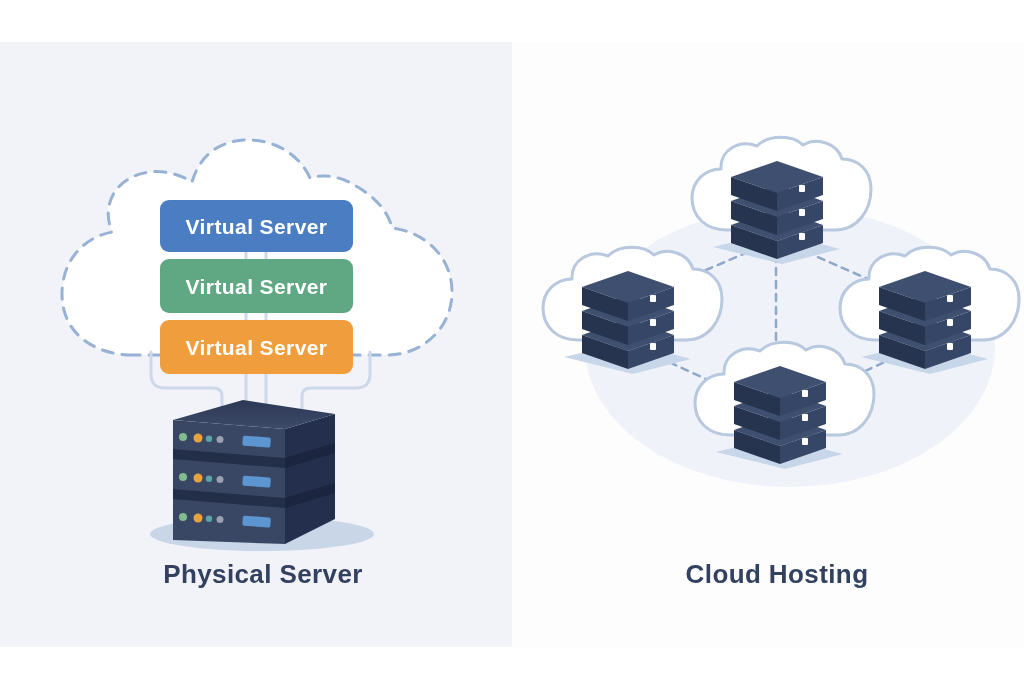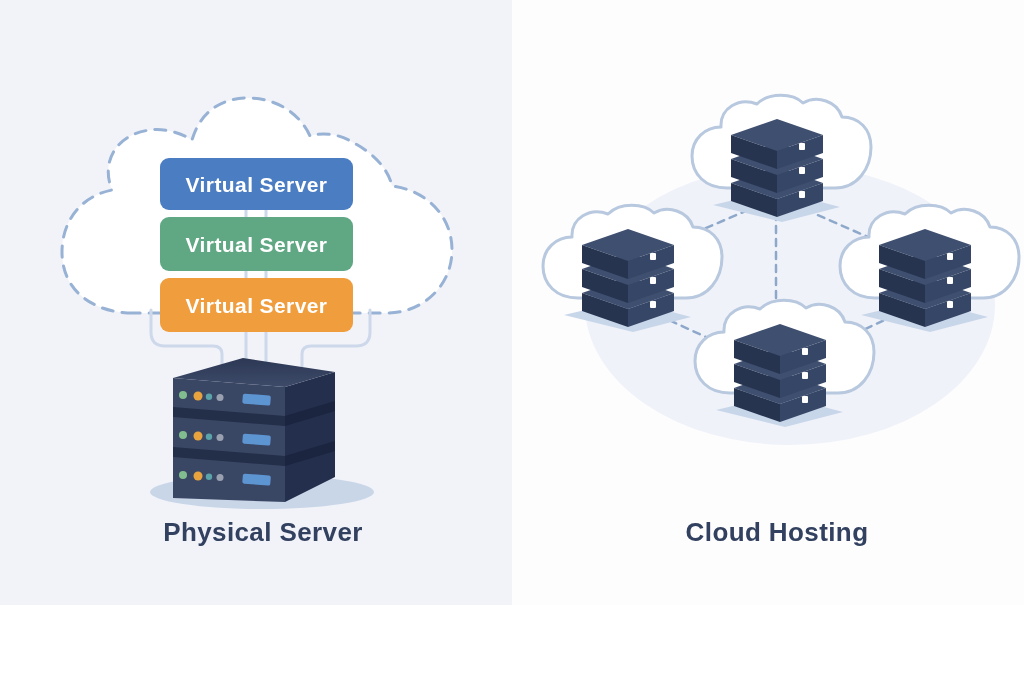--- a/index.html
+++ b/index.html
@@ -1,18 +1,19 @@
 <!DOCTYPE html>
 <html><head>
 <meta charset="utf-8">
 <style>
   html,body{margin:0;padding:0;background:#ffffff;}
   .canvas{
     position:relative;width:1024px;height:605px;overflow:hidden;
     font-family:"Liberation Sans",sans-serif;
+    margin-top:42px;
   }
   .panel{position:absolute;top:0;height:683px;width:512px;}
   .panel-left{left:0;background:#f2f3f9;}
   .panel-right{left:512px;background:#fdfdfe;}
   svg.scene{position:absolute;left:0;top:0;width:1024px;height:683px;display:block;}
   .caption{
     position:absolute;text-align:center;
     font-size:26px;font-weight:700;color:#32415f;letter-spacing:.4px;
   }
   .caption-left{left:120px;top:517px;width:286px;}

